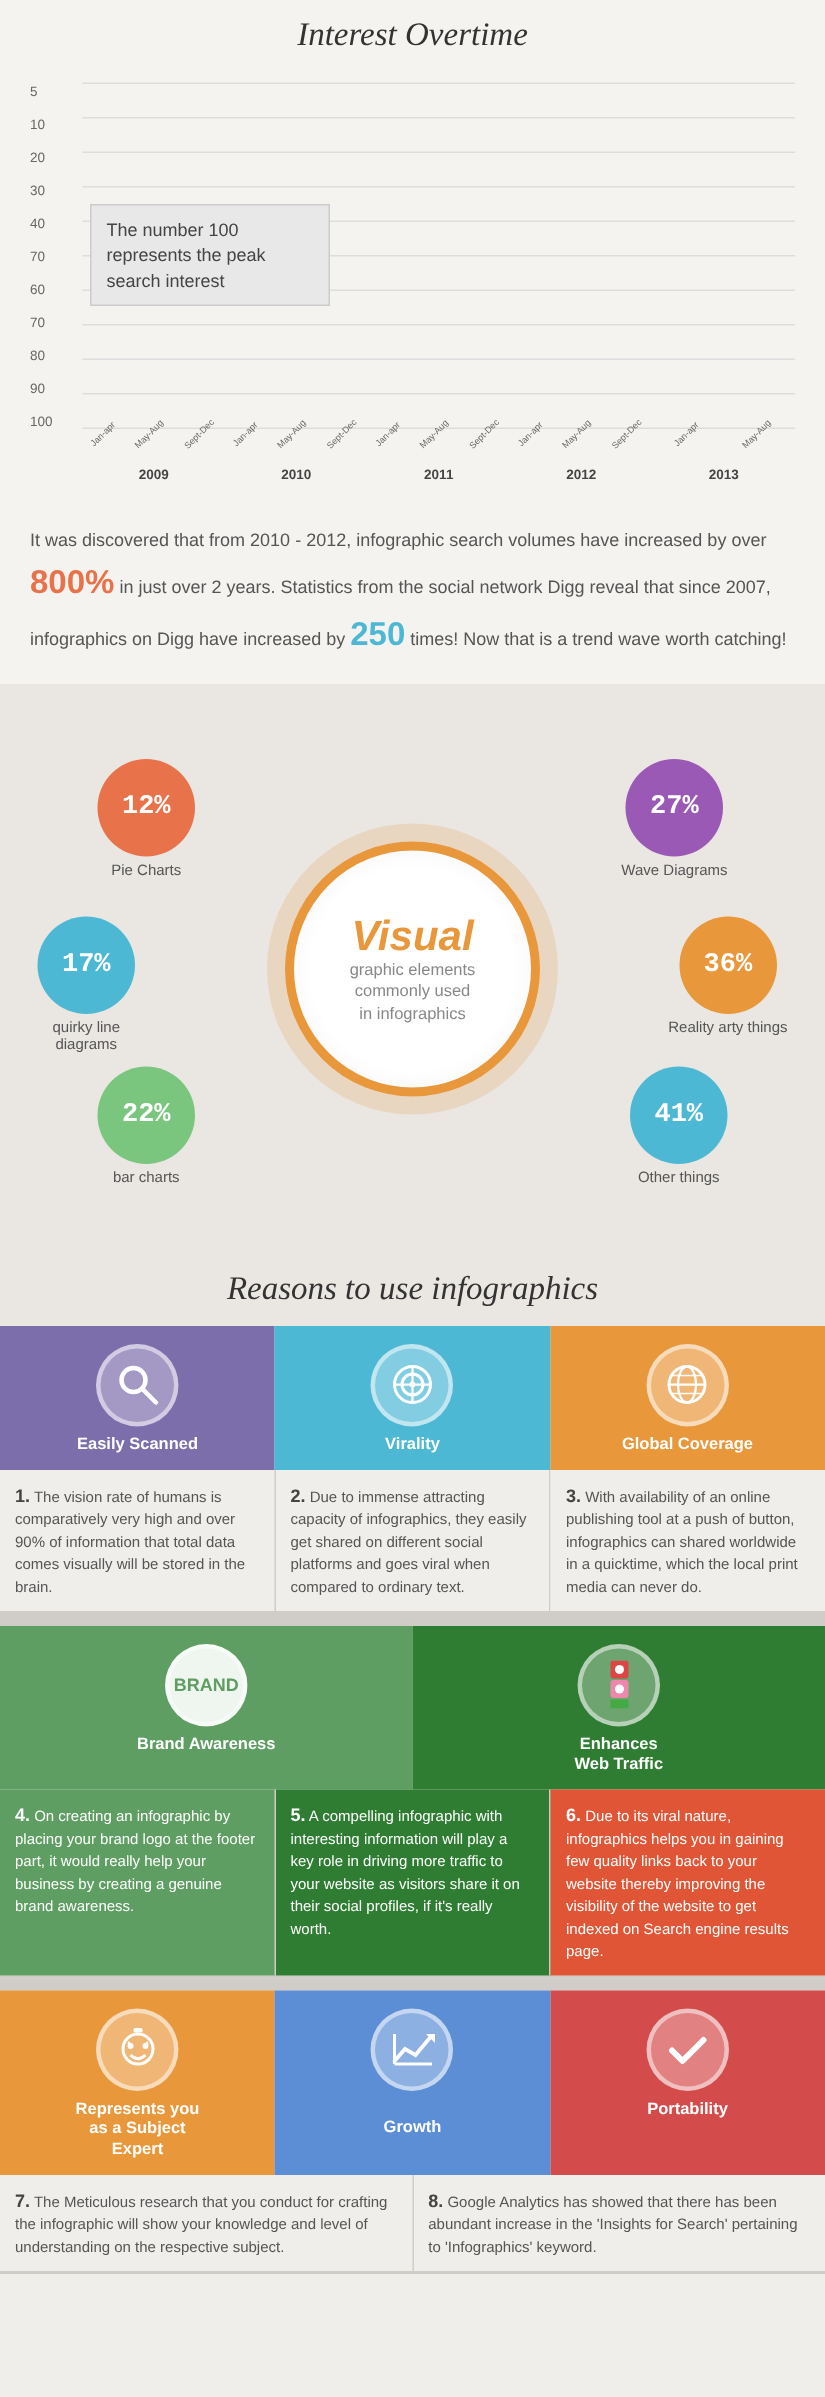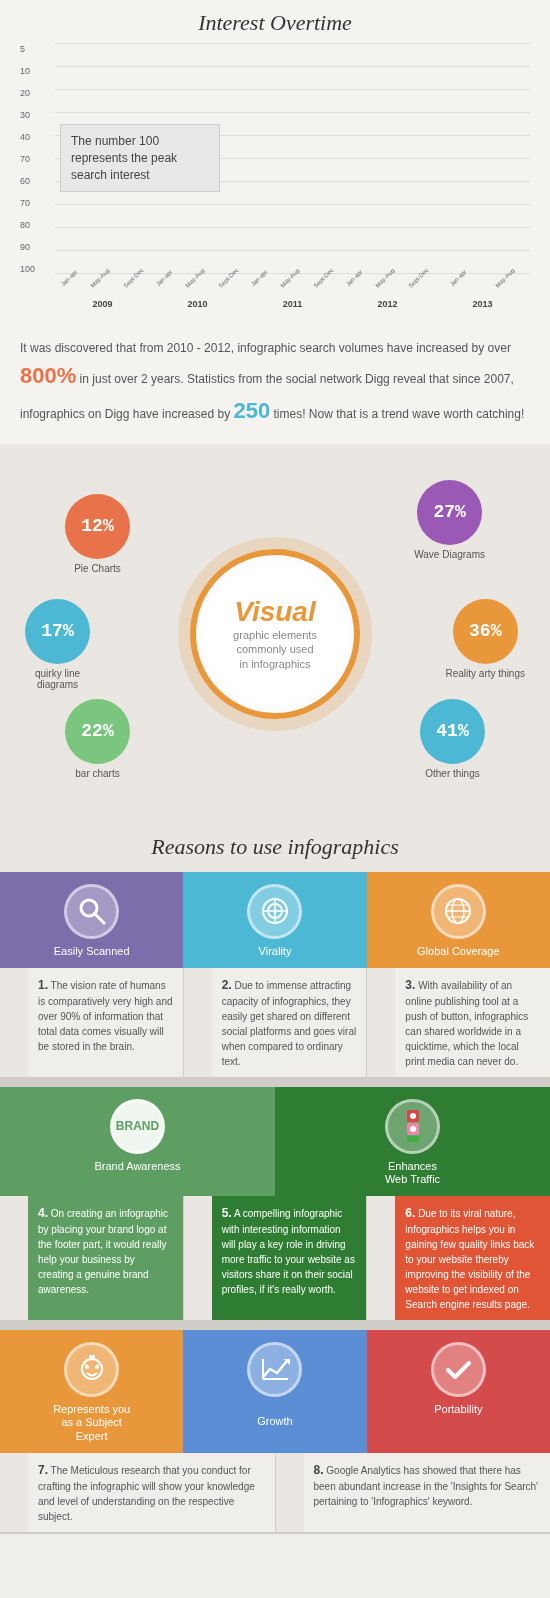--- a/index.html
+++ b/index.html
@@ -14,21 +14,21 @@
     .chart-section {
       background: #f5f3f0;
       padding: 10px 20px 5px;
     }
     .chart-title {
       text-align: center;
       font-family: Georgia, serif;
       font-style: italic;
       font-size: 22px;
       color: #333;
-      margin-bottom: 8px;
+      margin-bottom: 20px;
     }
     .chart-container {
       position: relative;
       height: 280px;
       padding-left: 35px;
       padding-bottom: 50px;
     }
     .y-axis-labels {
       position: absolute;
       left: 0;
@@ -248,39 +248,38 @@
       background: rgba(255,255,255,0.2);
       display: flex;
       align-items: center;
       justify-content: center;
       margin-bottom: 6px;
       font-size: 24px;
     }
     .reason-icon-label {
       font-size: 11px;
       color: white;
-      font-weight: normal;
+      font-weight: bold;
       line-height: 1.2;
       margin-bottom: 2px;
     }
 
     .reason-text-row {
       display: flex;
       width: 100%;
       border-bottom: 2px solid #d0ccc7;
     }
     .reason-text-cell {
       flex: 1;
       padding: 8px 10px;
       font-size: 10px;
       line-height: 1.5;
       color: #555;
       background: #f0eeeb;
       border-right: 1px solid #d0ccc7;
-      margin-left: 28px;
     }
     .reason-text-cell:last-child { border-right: none; }
     .reason-num {
       font-weight: bold;
       font-size: 12px;
       color: #444;
     }
 
     .section-divider {
       height: 8px;
@@ -407,21 +406,21 @@
 </div>
 
 <div class="visual-section">
   <div class="visual-center">
 
     <div class="pct-item" style="left:55px;top:30px;">
       <div class="pct-bubble" style="background:#e8734a;width:65px;height:65px;font-size:18px;">12%</div>
       <div class="pct-label">Pie Charts</div>
     </div>
 
-    <div class="pct-item" style="right:55px;top:16px;">
+    <div class="pct-item" style="right:55px;top:30px;">
       <div class="pct-bubble" style="background:#9b59b6;width:65px;height:65px;font-size:18px;">27%</div>
       <div class="pct-label">Wave Diagrams</div>
     </div>
 
     <div class="pct-item" style="left:15px;top:135px;">
       <div class="pct-bubble" style="background:#4db8d4;width:65px;height:65px;font-size:18px;">17%</div>
       <div class="pct-label">quirky line<br>diagrams</div>
     </div>
 
     <div class="center-circle">

